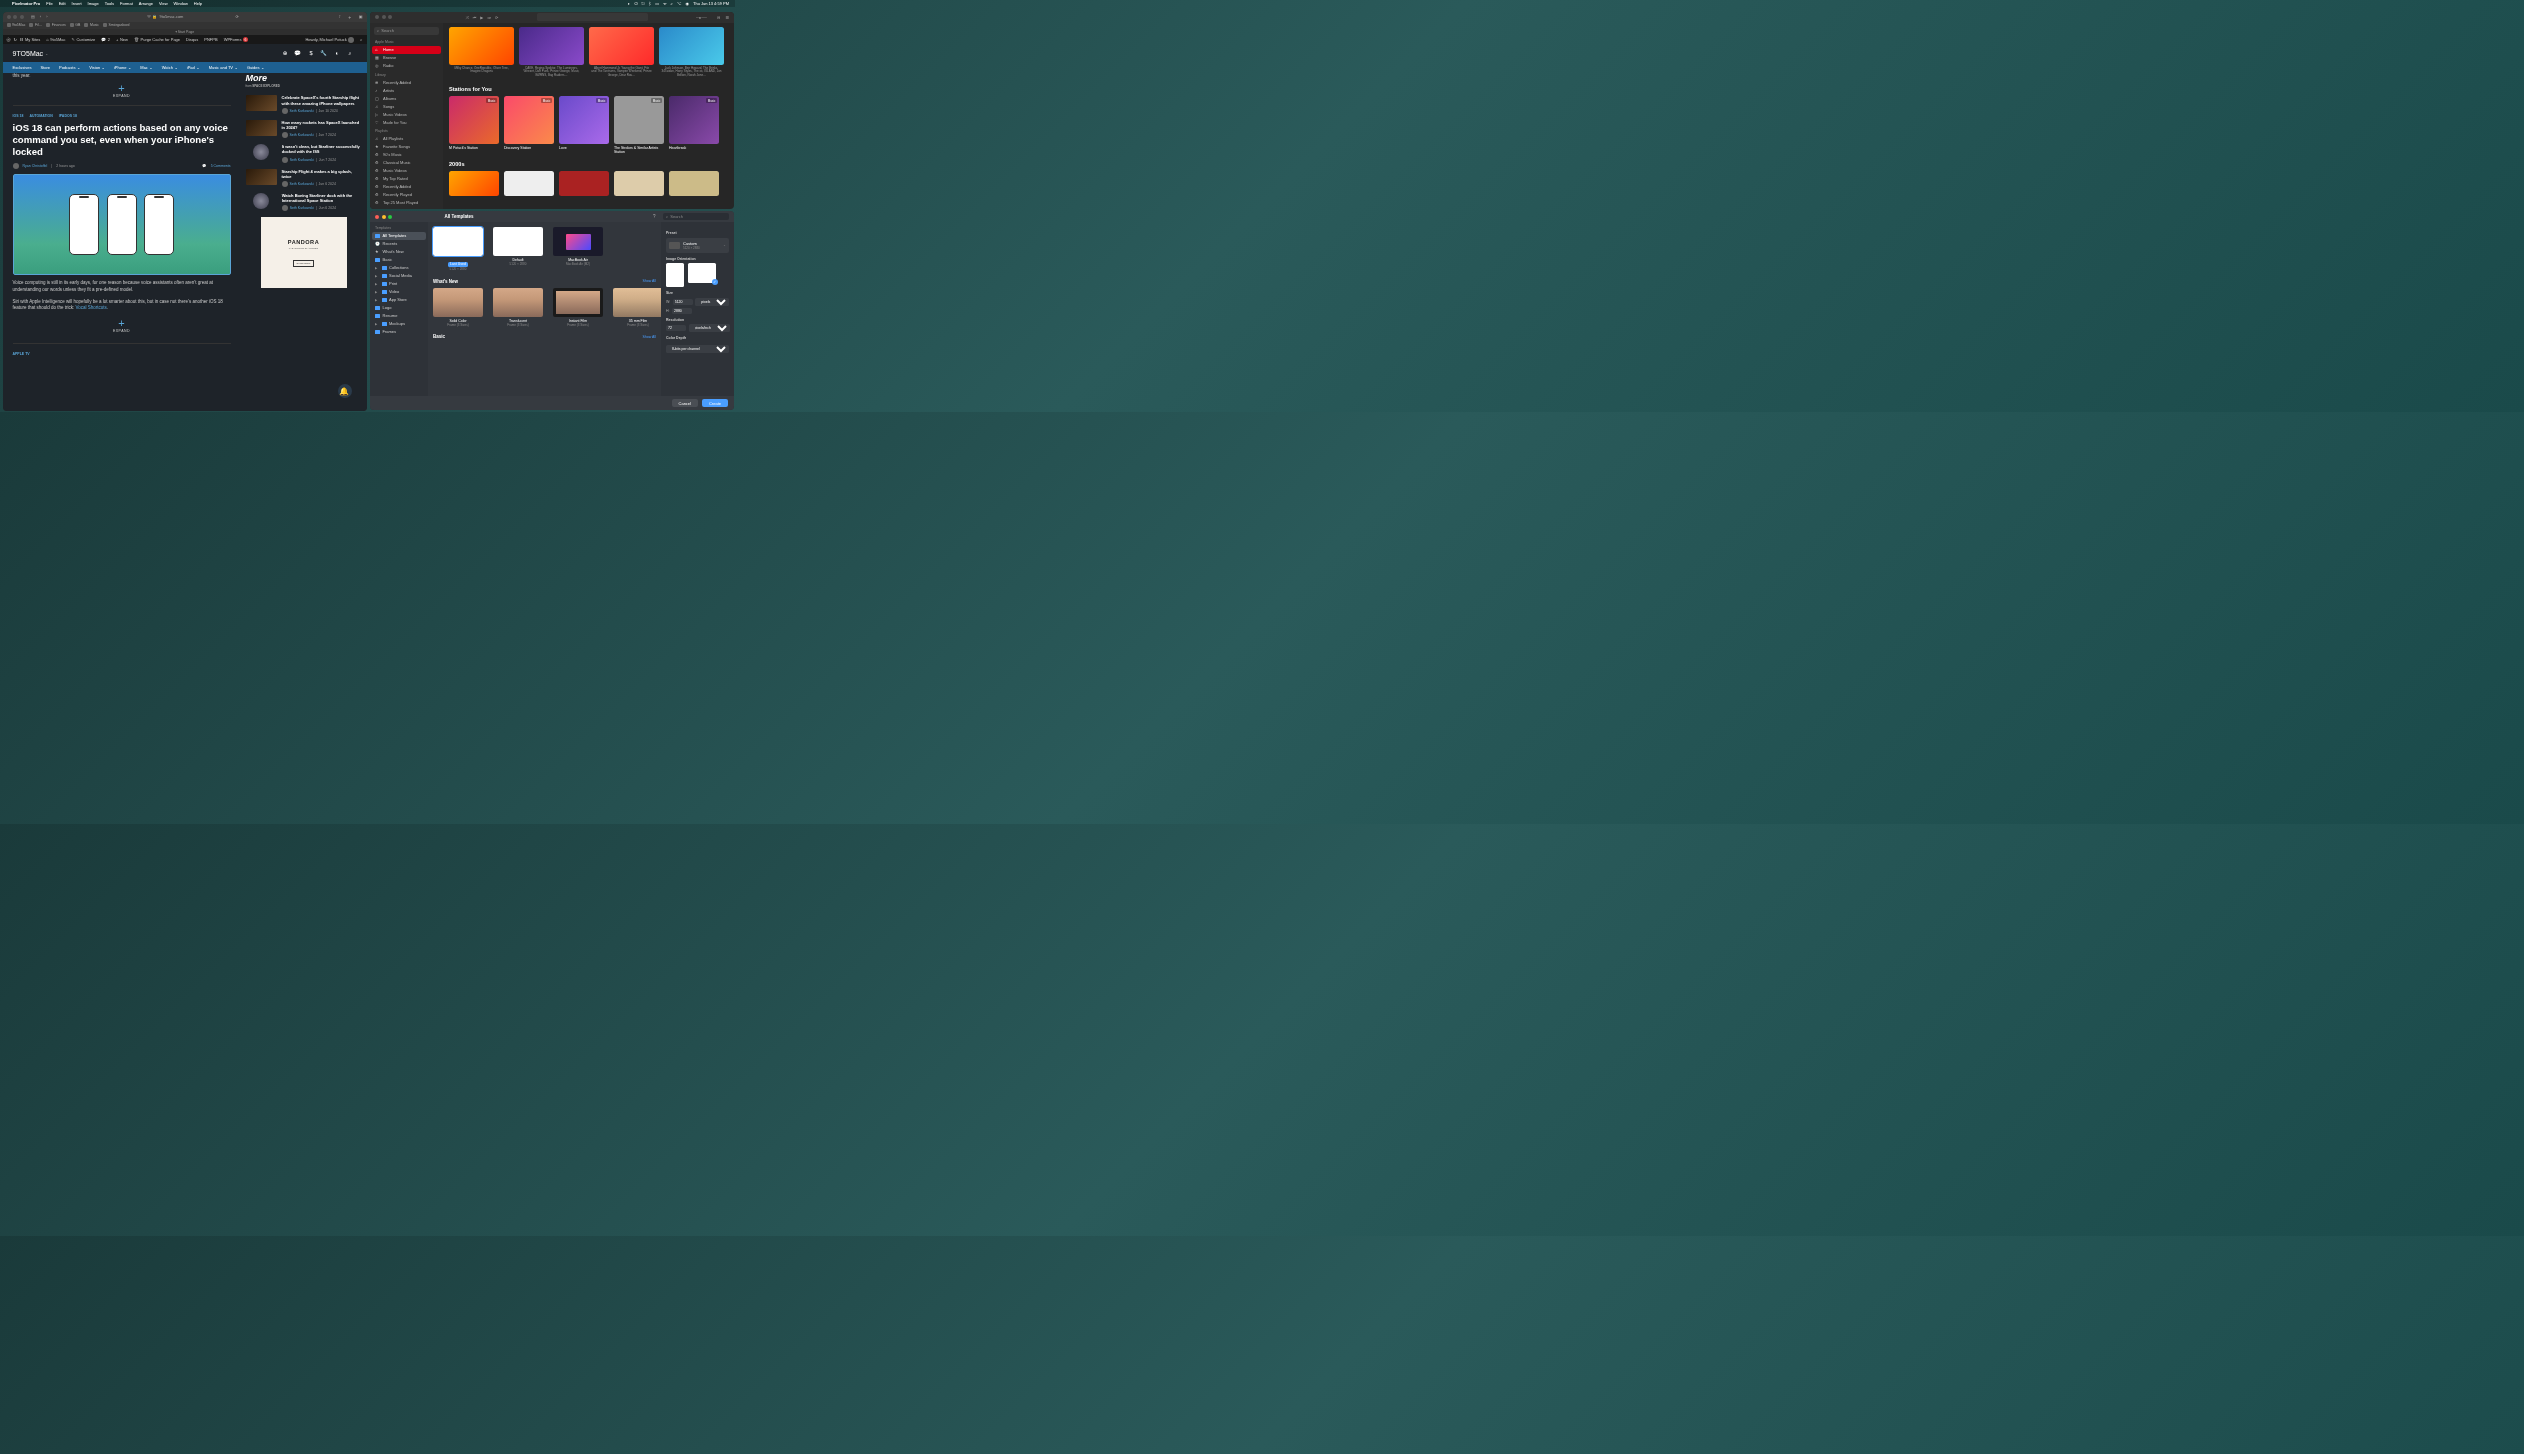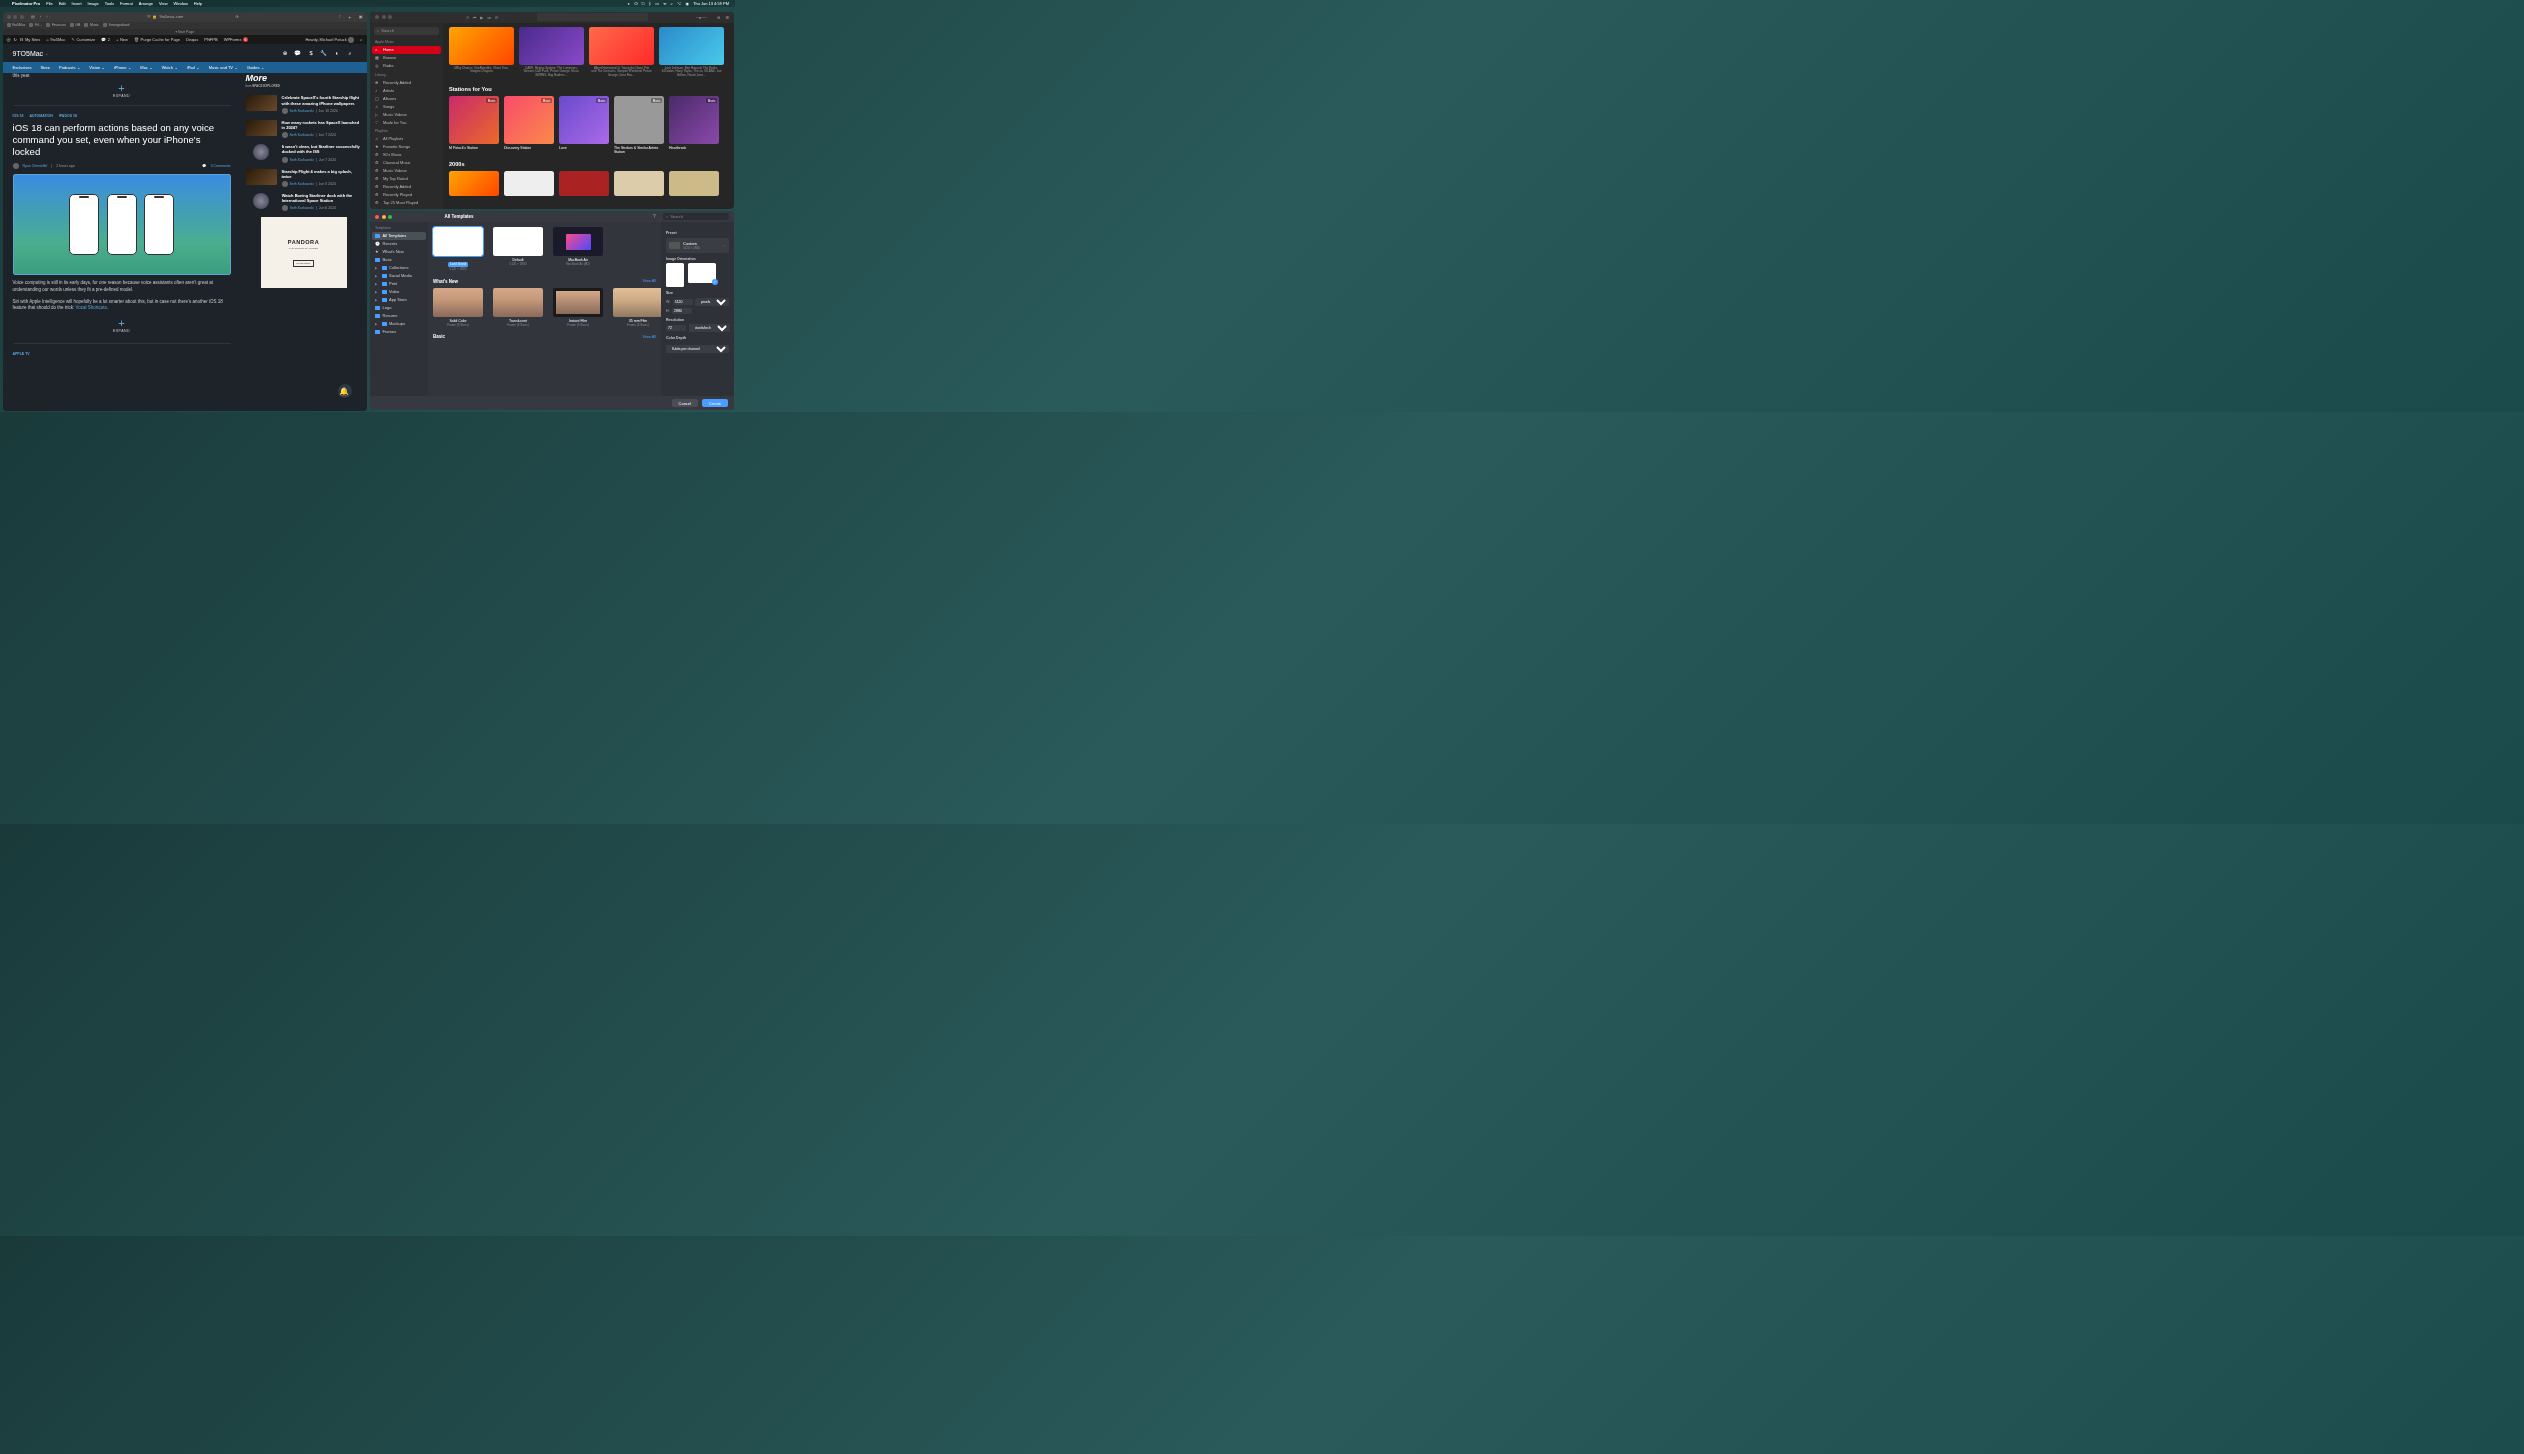--- a/index.html
+++ b/index.html
@@ -44,21 +44,21 @@
 
 .content { flex: 1; background: #1e2329; display: flex; overflow: hidden; }
 .main-col { flex: 1; padding: 0 10px; color: #fff; overflow: hidden; }
 .side-col { width: 126px; padding: 0 5px; }
 
 .expand-btn { display: flex; flex-direction: column; align-items: center; margin: 4px 0 7.6px; }
 .expand-plus { font-size: 11px; color: #5aa5d6; font-weight: 200; }
 .expand-text { font-size: 3.5px; color: #ccc; letter-spacing: 0.5px; }
 
 .tags { display: flex; gap: 6px; font-size: 3.5px; color: #5aa5d6; font-weight: 600; padding: 7.6px 0 4px; border-top: 0.5px solid #333; }
-.article-title { font-size: 9.6px; font-weight: 400; color: #fff; line-height: 1.25; margin-bottom: 5px; }
+.article-title { font-size: 9.6px; font-weight: 700; color: #fff; line-height: 1.25; margin-bottom: 5px; }
 .article-meta { display: flex; align-items: center; gap: 4px; font-size: 3.5px; color: #999; margin-bottom: 5px; }
 .author-name { color: #5aa5d6; }
 .avatar { width: 6px; height: 6px; border-radius: 50%; background: #666; }
 
 .article-image { width: 100%; height: 101px; background: linear-gradient(180deg, #3a8de0 0%, #4aae8e 70%, #3a9e7e 100%); border-radius: 2px; margin: 5px 0; position: relative; border: 1px solid #5aa5d6; display: flex; align-items: center; justify-content: center; gap: 7.6px; }
 .phone { width: 30px; height: 61px; background: #fff; border-radius: 5px; border: 1px solid #333; position: relative; }
 .phone::before { content: ''; position: absolute; top: 1px; left: 50%; transform: translateX(-50%); width: 10px; height: 2px; background: #333; border-radius: 1.5px; }
 
 .article-body { font-size: 4.5px; color: #ccc; line-height: 1.5; margin-bottom: 5px; }
 .link-text { color: #5aa5d6; }

